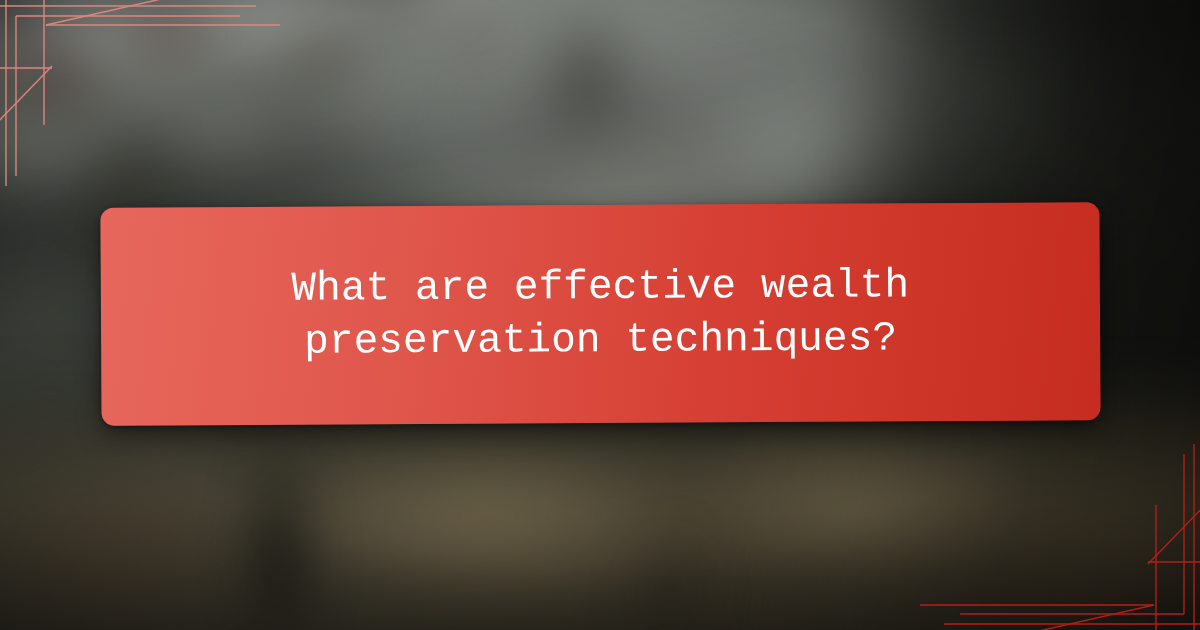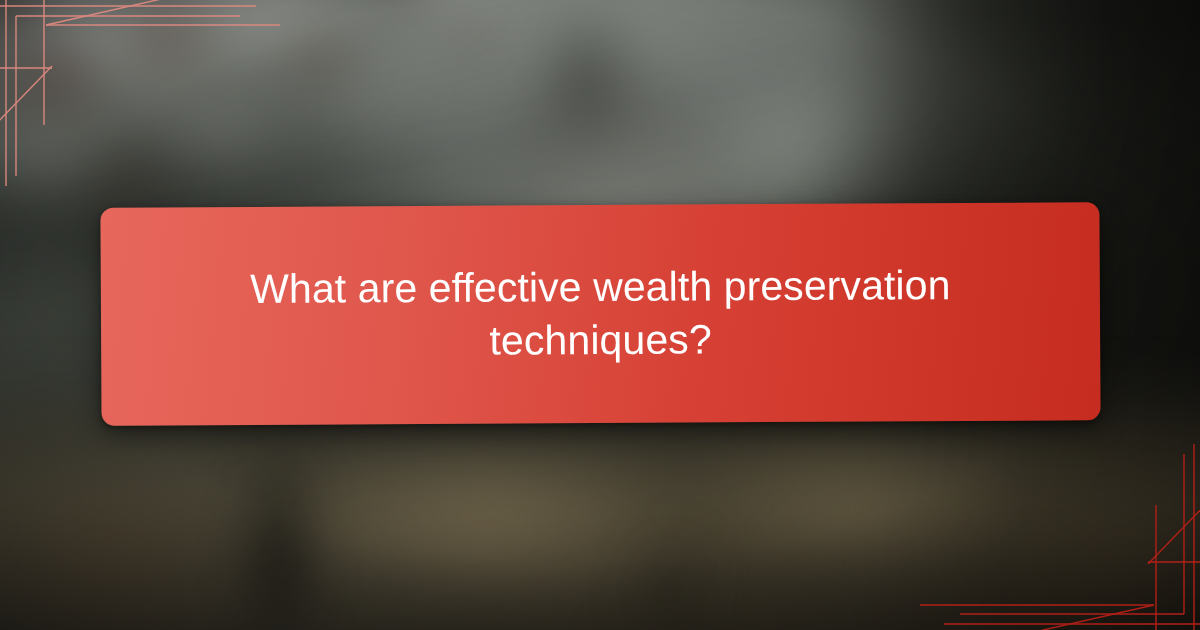--- a/index.html
+++ b/index.html
@@ -7,21 +7,21 @@
     margin: 0;
     padding: 0;
     background: #000;
   }
   #stage {
     position: relative;
     width: 1200px;
     height: 630px;
     overflow: hidden;
     background: #1c1c18;
-    font-family: Liberation Sans, sans-serif;
+    font-family: Liberation Mono, monospace;
   }
 
   
   .bg-root {
     position: absolute;
     inset: 0;
     overflow: hidden;
   }
   .bg-layer {
     position: absolute;

